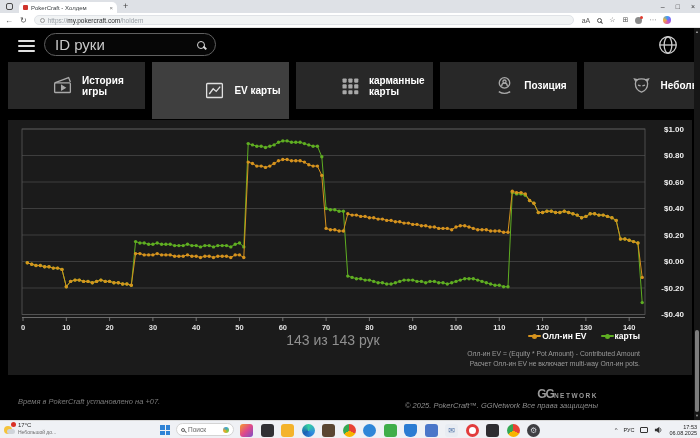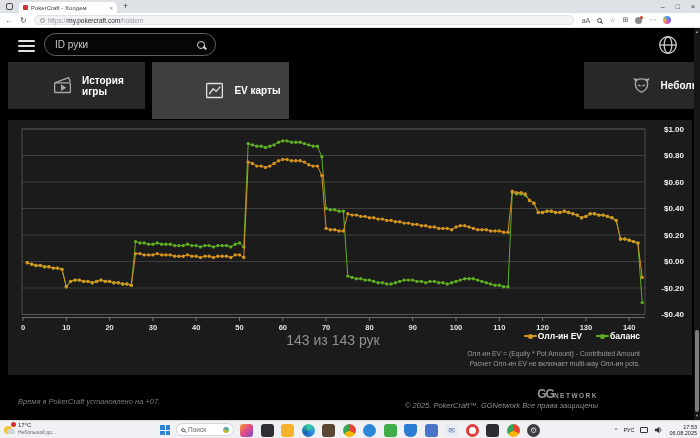--- a/index.html
+++ b/index.html
@@ -26,21 +26,21 @@
   .mag-s::after{content:'';position:absolute;width:3px;height:1px;background:#555;transform:rotate(45deg);right:-2px;bottom:-1px;}
   .avatar{width:7px;height:7px;border-radius:50%;background:#8a8a8a;position:relative;}
   .avatar::after{content:'';position:absolute;right:-1px;top:-1px;width:3px;height:3px;background:#e03b2f;border-radius:50%;}
   .copilot{width:8px;height:8px;border-radius:50%;background:conic-gradient(#3aa0f3,#8a5cf5,#e05fa0,#f0b13a,#3aa0f3);}
 
   
   .page{position:absolute;top:28px;left:0;width:700px;height:392px;background:#000;}
   .hamburger{position:absolute;left:18px;top:12px;width:17px;cursor:pointer;}
   .hamburger div{height:2px;background:#e0e0e0;margin-bottom:3px;border-radius:1px;}
   .search-pill{position:absolute;left:44px;top:5px;width:172px;height:23px;border:1px solid #606060;border-radius:13px;display:flex;align-items:center;justify-content:space-between;padding:0 10px;background:#060606;}
-  .search-pill .ph{font-size:10px;color:#c9c9c9;}
+  .search-pill .ph{font-size:15px;color:#c9c9c9;}
   .mag{width:8px;height:8px;border:1.5px solid #d8d8d8;border-radius:50%;position:relative;}
   .mag::after{content:'';position:absolute;width:4px;height:1.5px;background:#d8d8d8;transform:rotate(45deg);right:-3px;bottom:-1px;}
   .globe{position:absolute;right:21px;top:6px;width:22px;height:22px;}
 
   .tabbar{position:absolute;left:0;top:34px;width:700px;height:86px;}
   .ptab{position:absolute;top:0;height:47px;width:137px;background:#282828;display:flex;align-items:center;justify-content:center;gap:9px;cursor:pointer;padding-left:44px;}
   .ptab.active{background:#3f3f3f;height:57px;}
   .ptab .lbl{font-size:10px;font-weight:bold;color:#fff;}
   .ptab svg{flex:0 0 auto;}
 
@@ -152,20 +152,43 @@
             <path d="M11 12 l4 2.5 l-4 2.5 z" fill="#a9a9a9"></path>
         </svg>
         <span class="lbl">История игры</span>
       </div>
       <div class="ptab active" style="left:152px">
         <svg width="21" height="21" viewBox="0 0 24 24" fill="none" stroke="#e0e0e0" stroke-width="1.5">
           <rect x="3" y="4" width="18" height="16" rx="1"></rect>
             <polyline points="6,16 10.5,10 14,13 18.5,7.5"></polyline>
         </svg>
         <span class="lbl">EV карты</span>
+      </div>
+      <div class="ptab" style="left:296px">
+        <svg width="20" height="20" viewBox="0 0 24 24" fill="#a9a9a9">
+          <rect x="3" y="3" width="5" height="5" rx="1"></rect>
+            <rect x="10" y="3" width="5" height="5" rx="1"></rect>
+            <rect x="17" y="3" width="5" height="5" rx="1"></rect>
+          <rect x="3" y="10" width="5" height="5" rx="1"></rect>
+            <rect x="10" y="10" width="5" height="5" rx="1"></rect>
+            <rect x="17" y="10" width="5" height="5" rx="1"></rect>
+          <rect x="3" y="17" width="5" height="5" rx="1"></rect>
+            <rect x="10" y="17" width="5" height="5" rx="1"></rect>
+            <rect x="17" y="17" width="5" height="5" rx="1"></rect>
+        </svg>
+        <span class="lbl">карманные карты</span>
+      </div>
+      <div class="ptab" style="left:440px">
+        <svg width="21" height="21" viewBox="0 0 24 24" fill="none" stroke="#a9a9a9" stroke-width="1.5">
+          <circle cx="12" cy="9" r="6"></circle>
+            <circle cx="12" cy="7.5" r="1.8"></circle>
+            <path d="M8.8 12.5 a3.2 3.2 0 0 1 6.4 0"></path>
+            <path d="M5.5 19 q6.5 4 13 0"></path>
+        </svg>
+        <span class="lbl">Позиция</span>
       </div>
       <div class="ptab" style="left:584px">
         <svg width="21" height="21" viewBox="0 0 24 24" fill="none" stroke="#a9a9a9" stroke-width="1.5">
           <path d="M5 10 q0 -5.5 7 -5.5 t7 5.5 q0 7 -7 9.5 q-7 -2.5 -7 -9.5 z"></path>
           <path d="M5.5 7.5 L4 4.5 L8 5.5"></path>
             <path d="M18.5 7.5 L20 4.5 L16 5.5"></path>
           <path d="M8 11.5 l3 1"></path>
             <path d="M16 11.5 l-3 1"></path>
         </svg>
         <span class="lbl">Небольшой</span>
@@ -524,21 +547,21 @@
         <span class="litem">
           <span class="lmark" id="lmark0" style="background: rgb(214, 147, 30);">
               <span class="ldot" id="ldot0" style="background: rgb(214, 147, 30);"></span>
             </span>
           <span class="llabel">Олл-ин EV</span>
         </span>
         <span class="litem">
           <span class="lmark" id="lmark1" style="background: rgb(95, 174, 34);">
               <span class="ldot" id="ldot1" style="background: rgb(95, 174, 34);"></span>
             </span>
-          <span class="llabel">баланс</span>
+          <span class="llabel">карты</span>
         </span>
       </div>
       <div class="fnote" style="top:230px">Олл-ин EV = (Equity * Pot Amount) - Contributed Amount</div>
       <div class="fnote" style="top:240px">Расчет Олл-ин EV не включает multi-way Олл-ин pots.</div>
     </div>
 
     <div class="site-footer">
       <div class="tz-note">Время в PokerCraft установлено на +07.</div>
       <div class="gg-logo"><span class="gg">GG</span><span class="nw">NETWORK</span></div>
       <div class="copyright">© 2025. PokerCraft™. GGNetwork Все права защищены</div>

